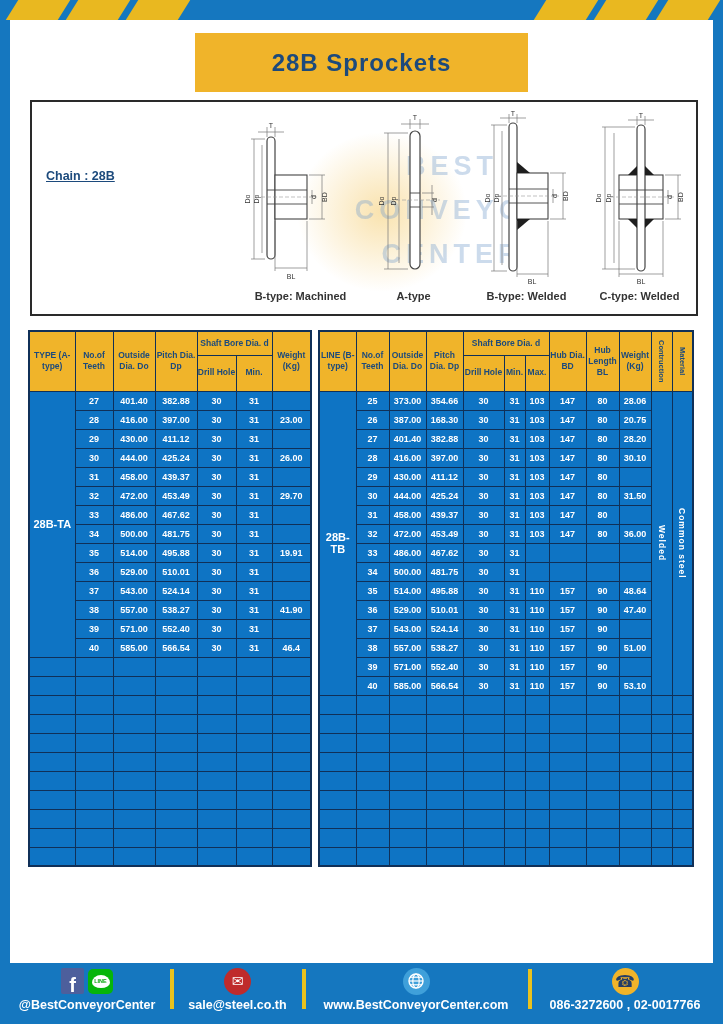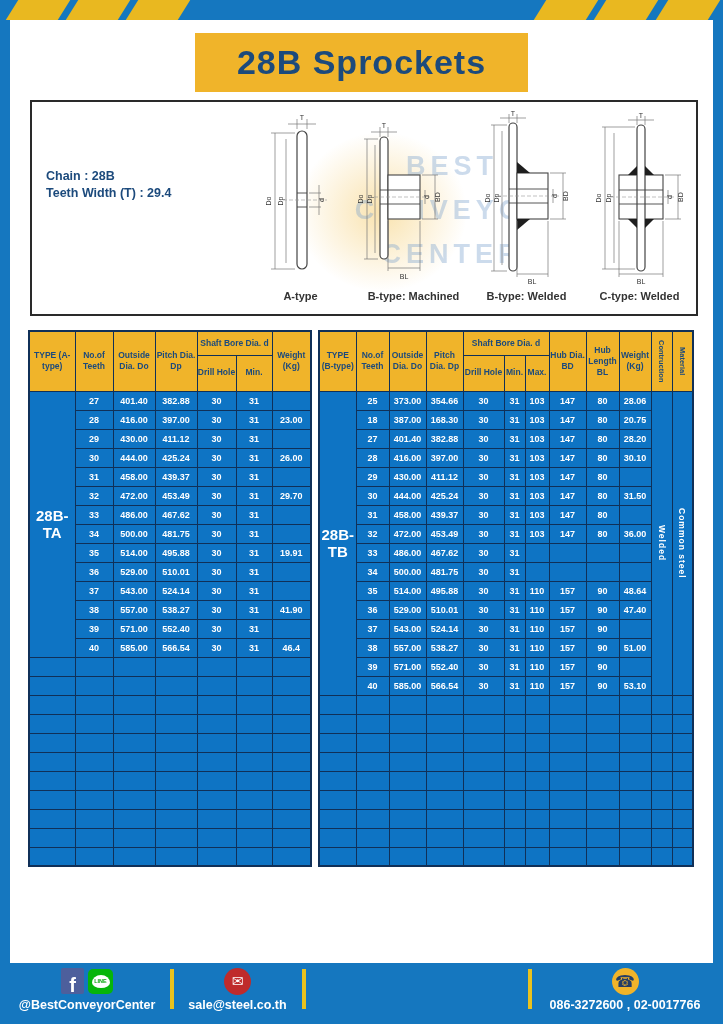--- a/index.html
+++ b/index.html
@@ -13,27 +13,27 @@
   
   .topbar { position:absolute; left:0; top:0; width:723px; height:20px; background:#1577bf; }
   .stripe { position:absolute; top:0; height:20px; width:52px; background:#e9b820; transform:skewX(-32deg); }
   
   .content { position:absolute; left:10px; top:20px; width:703px; height:943px; background:#ffffff; }
   
   .banner {
     position:absolute; left:185px; top:13px; width:333px; height:59px;
     background:#f0b42a; display:flex; align-items:center; justify-content:center;
   }
-  .banner h1 { font-size:34px; font-weight:bold; color:#1c4a7c; letter-spacing:1px; }
+  .banner h1 { font-size:24px; font-weight:bold; color:#1c4a7c; letter-spacing:1px; }
   
   .diagram-panel {
     position:absolute; left:20px; top:80px; width:668px; height:216px;
     background:#fff; border:2px solid #2a2a2a;
   }
-  .specs { position:absolute; left:14px; top:66px; color:#1c4a7c; font-weight:bold; font-size:12.5px; line-height:17px; white-space:nowrap; }
+  .specs { position:absolute; left:14px; top:66px; color:#1c4a7c; font-weight:bold; font-size:12.5px; line-height:17px; white-space:nowrap;text-decoration:underline; }
   .watermark-blob {
     position:absolute; left:265px; top:30px; width:170px; height:160px; border-radius:50%;
     background:radial-gradient(closest-side, rgba(240,180,42,.38), rgba(240,180,42,0));
   }
   .watermark {
     position:absolute; left:295px; top:42px; width:250px; text-align:center;
     color:rgba(120,160,205,.38); font-weight:bold; font-size:27px; letter-spacing:5px; line-height:44px;
   }
   .diagrams { position:absolute; left:212px; top:8px; width:452px; display:flex; }
   .diagram { width:113px; display:flex; flex-direction:column; align-items:center; }
@@ -51,21 +51,21 @@
   table { border-collapse:collapse; table-layout:fixed; border:2.5px solid #103058; }
   #table-a { position:absolute; left:0; top:0; width:284px; }
   #table-b { position:absolute; left:290px; top:0; width:374px; }
   th, td { border:1.5px solid #103058; padding:0; text-align:center; vertical-align:middle; overflow:hidden; }
   th { background:#f0b42a; color:#1c4a7c; font-size:8.5px; font-weight:bold; line-height:1.3; }
   td { background:#0e74c4; color:#fff; font-size:9px; font-weight:bold; height:19px; }
   tr.hrow1 th { height:24px; }
   tr.hrow2 th { height:36px; }
   .vhead { writing-mode:vertical-rl; font-size:7.5px; padding:2px 0; }
   .vcell { writing-mode:vertical-rl; font-size:8.5px; letter-spacing:1px; }
-  .type-cell { font-size:15px; }
+  .type-cell { font-size:11px; }
   
   .footer { position:absolute; left:0; top:963px; width:723px; height:61px; background:#1577bf; }
   .f-item { position:absolute; top:4px; display:flex; flex-direction:column; align-items:center; gap:3px;
             color:#fff; font-weight:bold; font-size:12.5px; white-space:nowrap; }
   .f-icons { display:flex; gap:4px; align-items:center; height:28px; }
   .f-sep { position:absolute; top:6px; width:4px; height:40px; background:#e9c21e; }
   .icon-fb { width:23px; height:26px; background:#4d5f9c; color:#fff; border-radius:2px;
              font-size:20px; font-weight:bold; display:flex; align-items:flex-end; justify-content:center; line-height:.9; }
   .icon-line { width:25px; height:25px; background:#06b50a; border-radius:5px; display:flex; align-items:center; justify-content:center; }
   .icon-line .bubble { background:#fff; border-radius:50% 50% 50% 50%/60% 60% 40% 40%; width:18px; height:13px;
@@ -97,48 +97,23 @@
   <div class="diagram-panel">
     <div class="watermark-blob"></div>
     <div class="watermark">
       <div>BEST</div>
       <div>CONVEYOR</div>
       <div>CENTER</div>
     </div>
 
     <div class="specs">
       <div>Chain  : 28B</div>
-      <div>Teeth Width (T)  : 29.4</div>
     </div>
 
     <div class="diagrams">
-
-      <div class="diagram">
-        <svg viewBox="0 0 112 174">
-          <line class="dl" x1="52" y1="18" x2="52" y2="8"></line>
-            <line class="dl" x1="62" y1="18" x2="62" y2="8"></line>
-          <line class="dl" x1="43" y1="13" x2="71" y2="13"></line>
-          <text class="dim-t" x="57" y="9">T</text>
-          <line class="dl" x1="50" y1="22" x2="26" y2="22"></line>
-            <line class="dl" x1="50" y1="158" x2="26" y2="158"></line>
-          <line class="dl" x1="30" y1="22" x2="30" y2="158"></line>
-          <text class="dim-t" transform="rotate(-90 26 90)" x="26" y="90">Do</text>
-          <line class="dl" x1="41" y1="28" x2="41" y2="152"></line>
-          <text class="dim-t" transform="rotate(-90 38 90)" x="38" y="90">Dp</text>
-          <rect class="plate" x="52" y="20" width="10" height="138" rx="5"></rect>
-          <line class="bl2" x1="52" y1="82" x2="62" y2="82"></line>
-            <line class="bl2" x1="52" y1="96" x2="62" y2="96"></line>
-          <line class="dash" x1="38" y1="89" x2="82" y2="89"></line>
-          <line class="dl" x1="64" y1="82" x2="76" y2="82"></line>
-            <line class="dl" x1="64" y1="96" x2="76" y2="96"></line>
-          <line class="dl" x1="74" y1="74" x2="74" y2="104"></line>
-          <text class="dim-t" transform="rotate(-90 79 89)" x="79" y="89">d</text>
-        </svg>
-        <div class="diagram-label">A-type</div>
-      </div>
 
       <div class="diagram">
         <svg viewBox="0 0 112 174">
           <line class="dl" x1="22" y1="26" x2="22" y2="16"></line>
             <line class="dl" x1="30" y1="26" x2="30" y2="16"></line>
           <line class="dl" x1="13" y1="21" x2="39" y2="21"></line>
           <text class="dim-t" x="26" y="17">T</text>
           <line class="dl" x1="20" y1="28" x2="6" y2="28"></line>
             <line class="dl" x1="20" y1="148" x2="6" y2="148"></line>
           <line class="dl" x1="9" y1="28" x2="9" y2="148"></line>
@@ -155,20 +130,44 @@
           <line class="dl" x1="64" y1="64" x2="80" y2="64"></line>
             <line class="dl" x1="64" y1="108" x2="80" y2="108"></line>
           <line class="dl" x1="77" y1="64" x2="77" y2="108"></line>
           <text class="dim-t" transform="rotate(-90 82 86)" x="82" y="86">BD</text>
           <line class="dl" x1="30" y1="110" x2="30" y2="160"></line>
             <line class="dl" x1="62" y1="110" x2="62" y2="160"></line>
           <line class="dl" x1="30" y1="157" x2="62" y2="157"></line>
           <text class="dim-t" x="46" y="168">BL</text>
         </svg>
         <div class="diagram-label">B-type: Machined</div>
+      </div>
+
+      <div class="diagram">
+        <svg viewBox="0 0 112 174">
+          <line class="dl" x1="52" y1="18" x2="52" y2="8"></line>
+            <line class="dl" x1="62" y1="18" x2="62" y2="8"></line>
+          <line class="dl" x1="43" y1="13" x2="71" y2="13"></line>
+          <text class="dim-t" x="57" y="9">T</text>
+          <line class="dl" x1="50" y1="22" x2="26" y2="22"></line>
+            <line class="dl" x1="50" y1="158" x2="26" y2="158"></line>
+          <line class="dl" x1="30" y1="22" x2="30" y2="158"></line>
+          <text class="dim-t" transform="rotate(-90 26 90)" x="26" y="90">Do</text>
+          <line class="dl" x1="41" y1="28" x2="41" y2="152"></line>
+          <text class="dim-t" transform="rotate(-90 38 90)" x="38" y="90">Dp</text>
+          <rect class="plate" x="52" y="20" width="10" height="138" rx="5"></rect>
+          <line class="bl2" x1="52" y1="82" x2="62" y2="82"></line>
+            <line class="bl2" x1="52" y1="96" x2="62" y2="96"></line>
+          <line class="dash" x1="38" y1="89" x2="82" y2="89"></line>
+          <line class="dl" x1="64" y1="82" x2="76" y2="82"></line>
+            <line class="dl" x1="64" y1="96" x2="76" y2="96"></line>
+          <line class="dl" x1="74" y1="74" x2="74" y2="104"></line>
+          <text class="dim-t" transform="rotate(-90 79 89)" x="79" y="89">d</text>
+        </svg>
+        <div class="diagram-label">A-type</div>
       </div>
 
       <div class="diagram">
         <svg viewBox="0 0 112 174">
           <line class="dl" x1="38" y1="12" x2="38" y2="3"></line>
             <line class="dl" x1="46" y1="12" x2="46" y2="3"></line>
           <line class="dl" x1="29" y1="7" x2="55" y2="7"></line>
           <text class="dim-t" x="42" y="5">T</text>
           <line class="dl" x1="36" y1="14" x2="20" y2="14"></line>
             <line class="dl" x1="36" y1="160" x2="20" y2="160"></line>
@@ -487,21 +486,21 @@
           <col style="width:21px">
           <col style="width:24px">
           <col style="width:37px">
         <col style="width:33px">
           <col style="width:32px">
           <col style="width:21px">
           <col style="width:21px">
       </colgroup>
       <thead>
         <tr class="hrow1">
-          <th rowspan="2">TYPE (B-type)</th>
+          <th rowspan="2">LINE (B-type)</th>
           <th rowspan="2">No.of Teeth</th>
           <th rowspan="2">Outside Dia. Do</th>
           <th rowspan="2">Pitch Dia. Dp</th>
           <th colspan="3">Shaft Bore Dia. d</th>
           <th rowspan="2">Hub Dia. BD</th>
           <th rowspan="2">Hub Length BL</th>
           <th rowspan="2">Weight (Kg)</th>
           <th rowspan="2" class="vhead">Contruction</th>
           <th rowspan="2" class="vhead">Material</th>
         </tr>
@@ -520,21 +519,21 @@
             <td>30</td>
             <td>31</td>
             <td>103</td>
             <td>147</td>
             <td>80</td>
             <td>28.06</td>
             <td class="vcell" rowspan="16">Welded</td>
             <td class="vcell" rowspan="16">Common steel</td>
           </tr>
           <tr>
-            <td>18</td>
+            <td>26</td>
             <td>387.00</td>
             <td>168.30</td>
             <td>30</td>
             <td>31</td>
             <td>103</td>
             <td>147</td>
             <td>80</td>
             <td>20.75</td>
           </tr>
           <tr>
@@ -834,20 +833,34 @@
     <div>@BestConveyorCenter</div>
   </div>
   <div class="f-sep" style="left:170px"></div>
   <div class="f-item" style="left:175px; width:125px;">
     <div class="f-icons">
         <div class="icon-circle icon-mail">✉</div>
       </div>
     <div>sale@steel.co.th</div>
   </div>
   <div class="f-sep" style="left:302px"></div>
+  <div class="f-item" style="left:307px; width:218px;">
+    <div class="f-icons">
+      <div class="icon-circle icon-globe">
+        <svg width="18" height="18" viewBox="0 0 18 18">
+          <circle cx="9" cy="9" r="7" fill="none" stroke="#fff" stroke-width="1.4"></circle>
+          <ellipse cx="9" cy="9" rx="3.2" ry="7" fill="none" stroke="#fff" stroke-width="1.2"></ellipse>
+          <line x1="2" y1="9" x2="16" y2="9" stroke="#fff" stroke-width="1.2"></line>
+          <line x1="3" y1="5.2" x2="15" y2="5.2" stroke="#fff" stroke-width="1.2"></line>
+          <line x1="3" y1="12.8" x2="15" y2="12.8" stroke="#fff" stroke-width="1.2"></line>
+        </svg>
+      </div>
+    </div>
+    <div>www.BestConveyorCenter.com</div>
+  </div>
   <div class="f-sep" style="left:528px"></div>
   <div class="f-item" style="left:532px; width:186px;">
     <div class="f-icons">
         <div class="icon-circle icon-phone">☎</div>
       </div>
     <div>086-3272600 , 02-0017766</div>
   </div>
 </div>
 
 </body></html>

